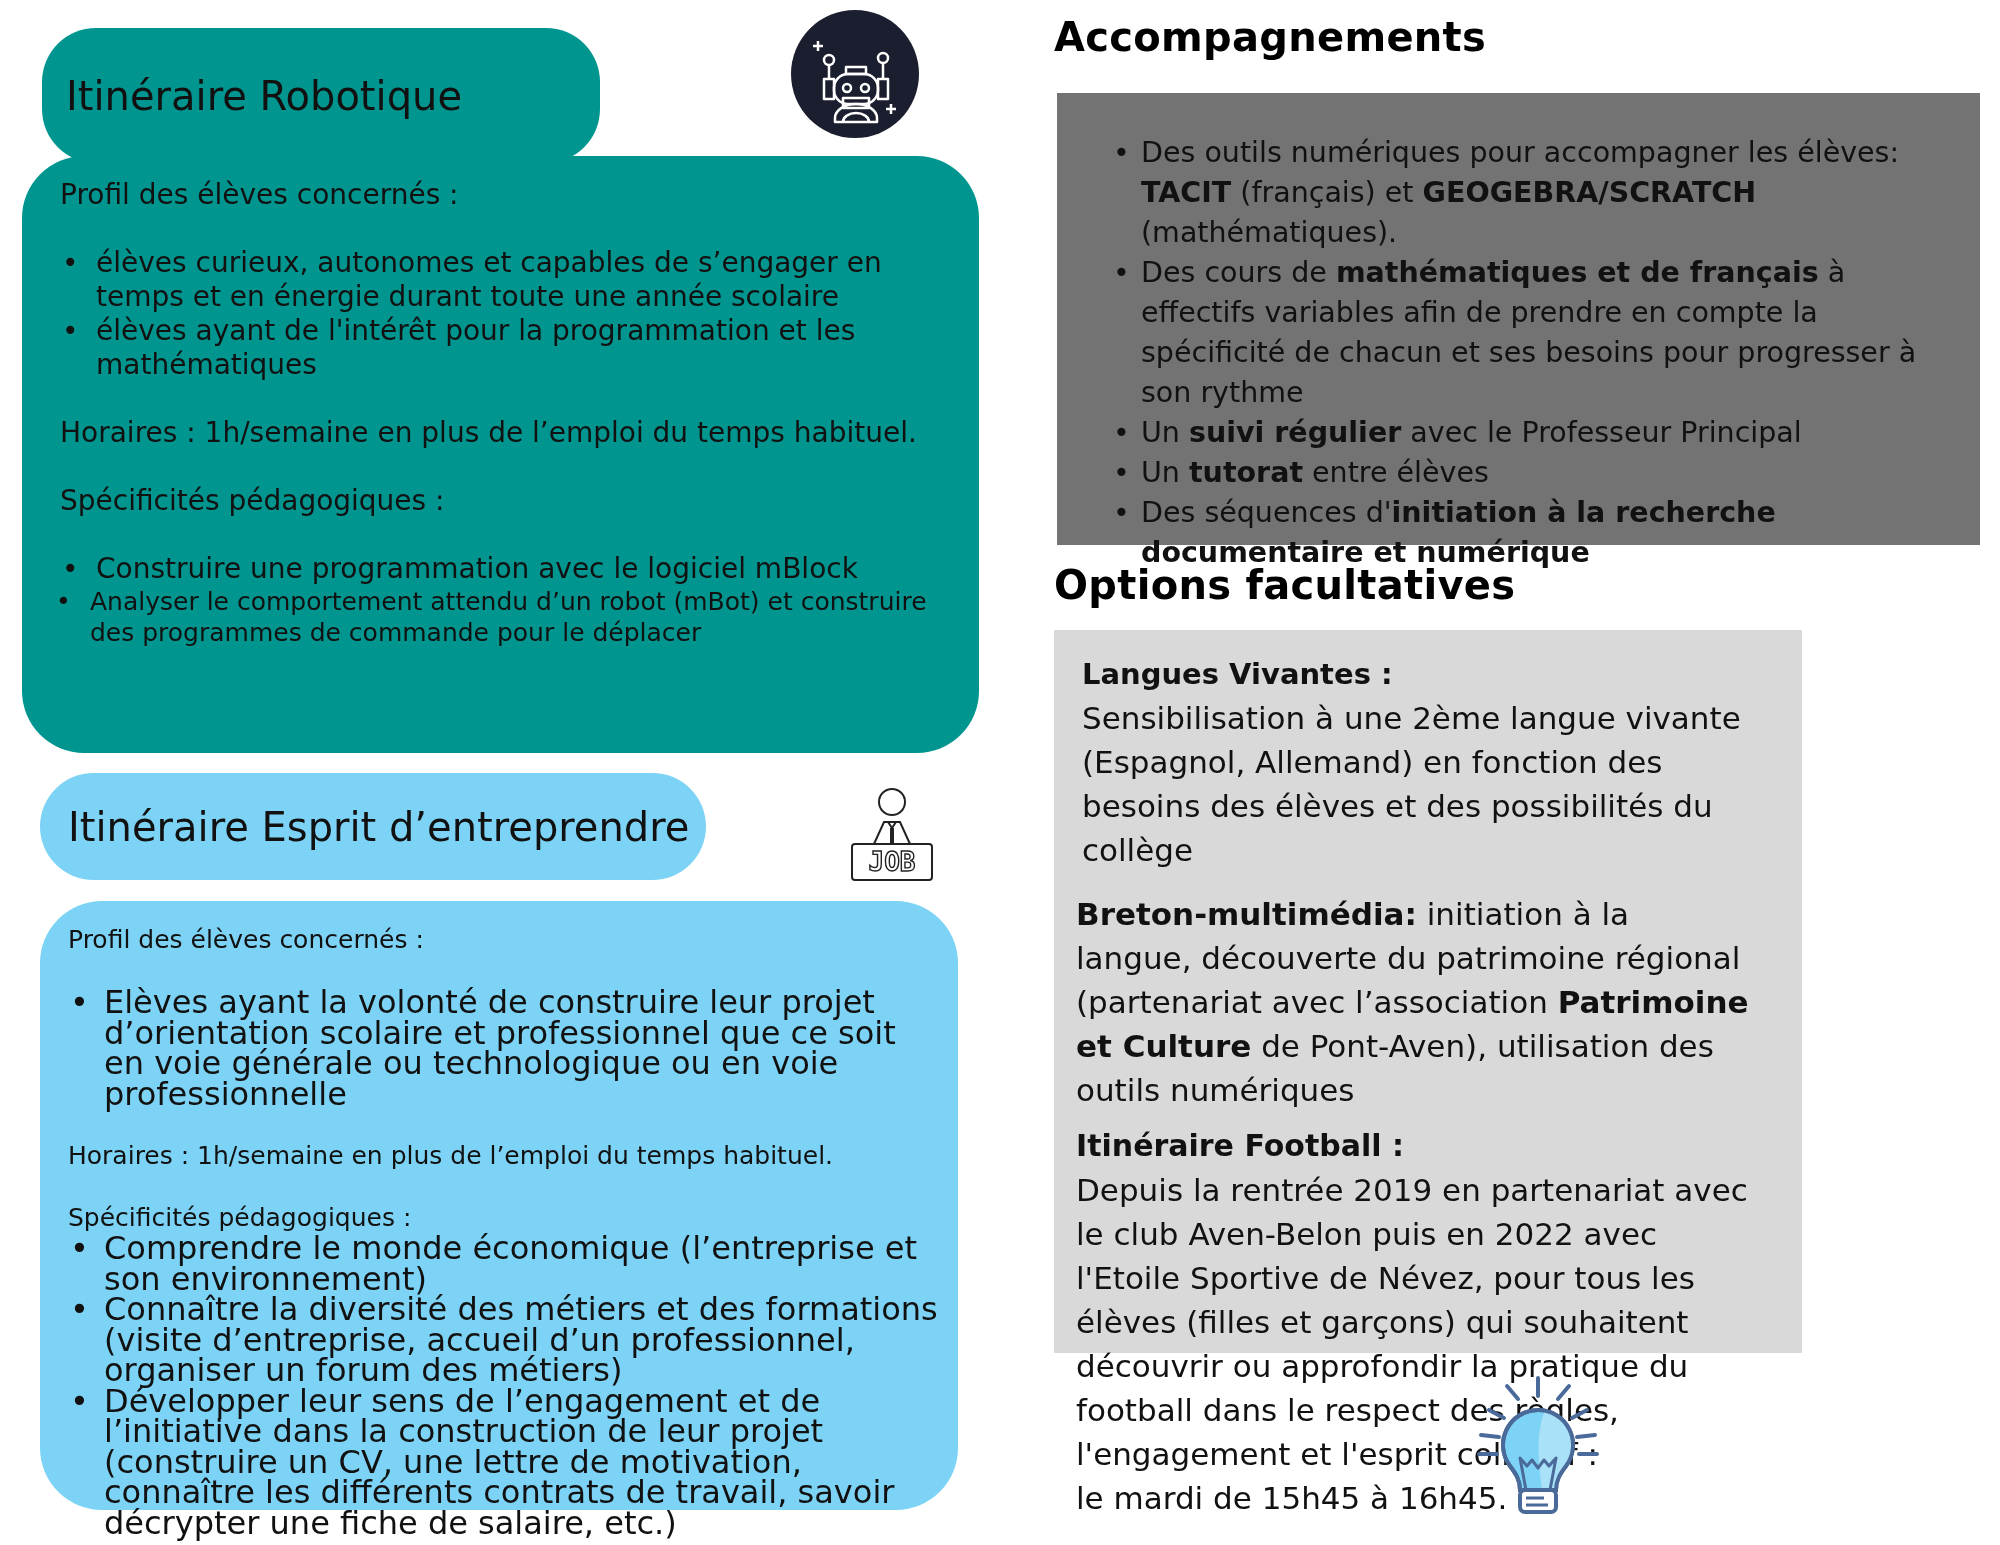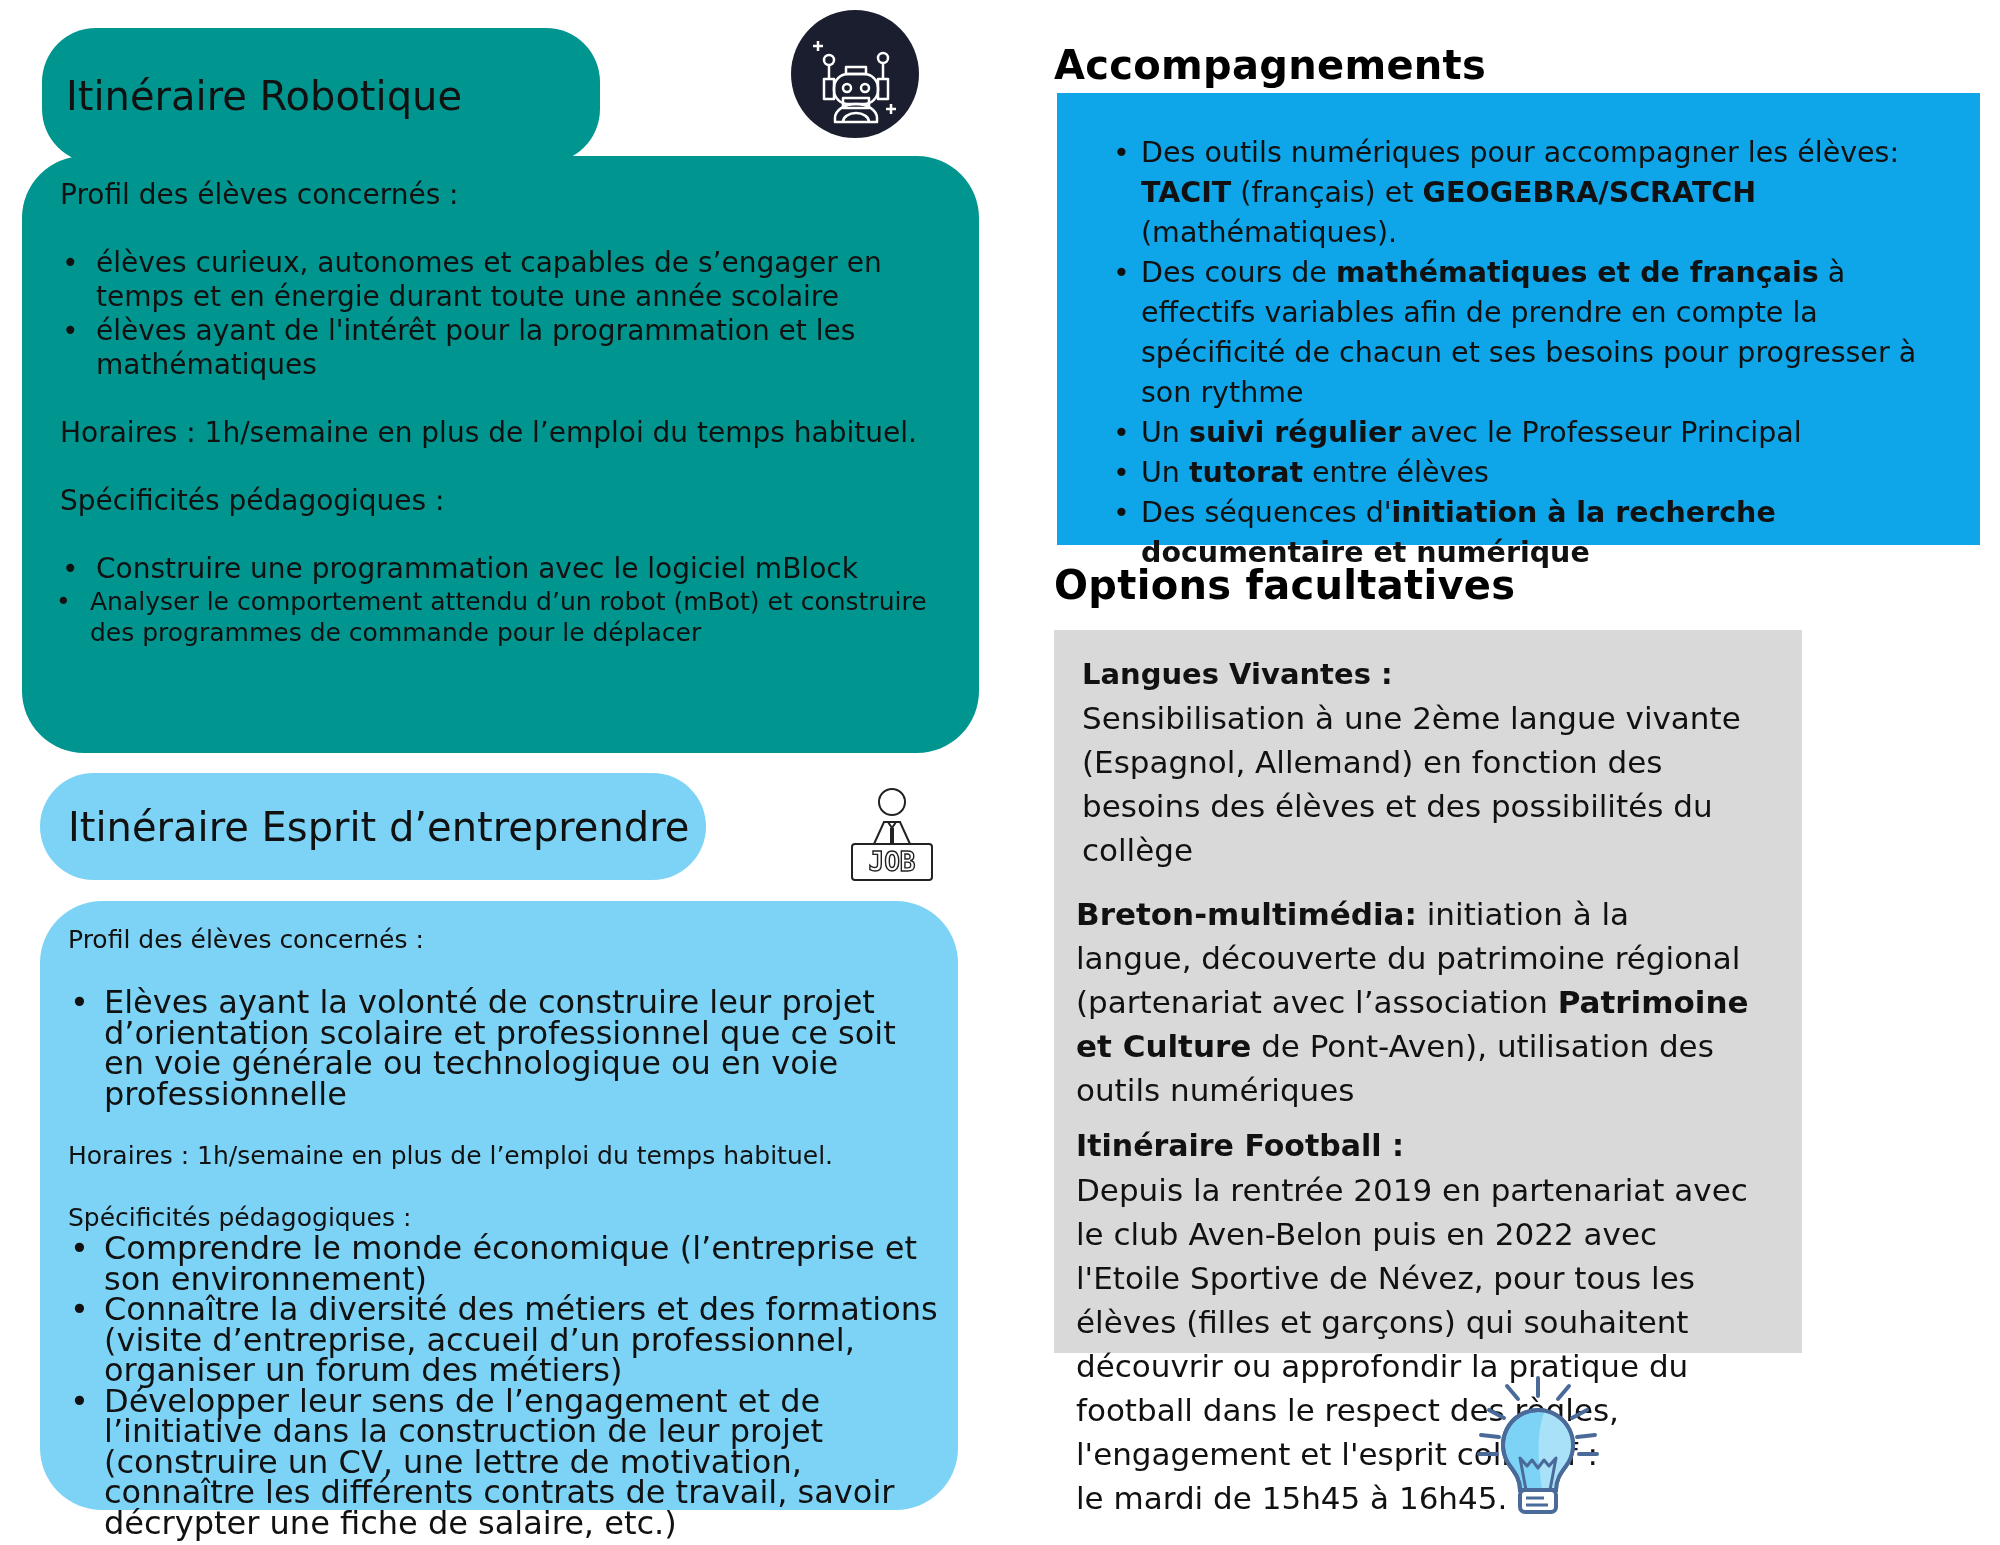--- a/index.html
+++ b/index.html
@@ -25,24 +25,24 @@
   #teal-box .center-label { font-size:28px; }
   ul.bul { margin:0; padding:0 0 0 36px; list-style:none; }
   ul.bul li { position:relative; }
   ul.bul li::before { content:"•"; position:absolute; left:-34px; top:0; }
   #teal-box ul.bul li { font-size:28px; line-height:34px; }
   #teal-box ul.small li { font-size:25px; line-height:31px; }
   #blue-box ul.bul li { font-size:32px; line-height:30.5px; }
   #blue-box ul.bul li::before { left:-34px; }
 
   .heading { font-family:"DejaVu Sans", sans-serif; font-weight:bold; font-size:40px; color:#000; letter-spacing:0.3px; }
-  #acc-heading { left:1054px; top:42px; }
+  #acc-heading { left:1054px; top:14px; }
   #opt-heading { left:1054px; top:562px; }
 
-  #gray1 { left:1057px; top:93px; width:923px; height:452px; background:#0ea5e9; padding:40px 19px 0 58px; }
+  #gray1 { left:1057px; top:93px; width:923px; height:452px; background:#737373; padding:40px 19px 0 58px; }
   #gray1 ul.bul li { font-size:28.5px; line-height:40px; }
   #gray1 ul.bul li::before { left:-28px; }
   #gray1 ul.bul { padding-left:56px; margin-left:-30px; }
 
   #gray2 { left:1054px; top:630px; width:748px; height:723px; background:#d9d9d9; padding:22px 48px 0 22px; }
   .opt-block { font-size:31px; line-height:44px; }
   .opt-block b { font-weight:bold; }
   #opt-langues { padding-left:6px; }
   #opt-langues .opt-title { font-size:29px; }
   #opt-breton { margin-top:20px; }

